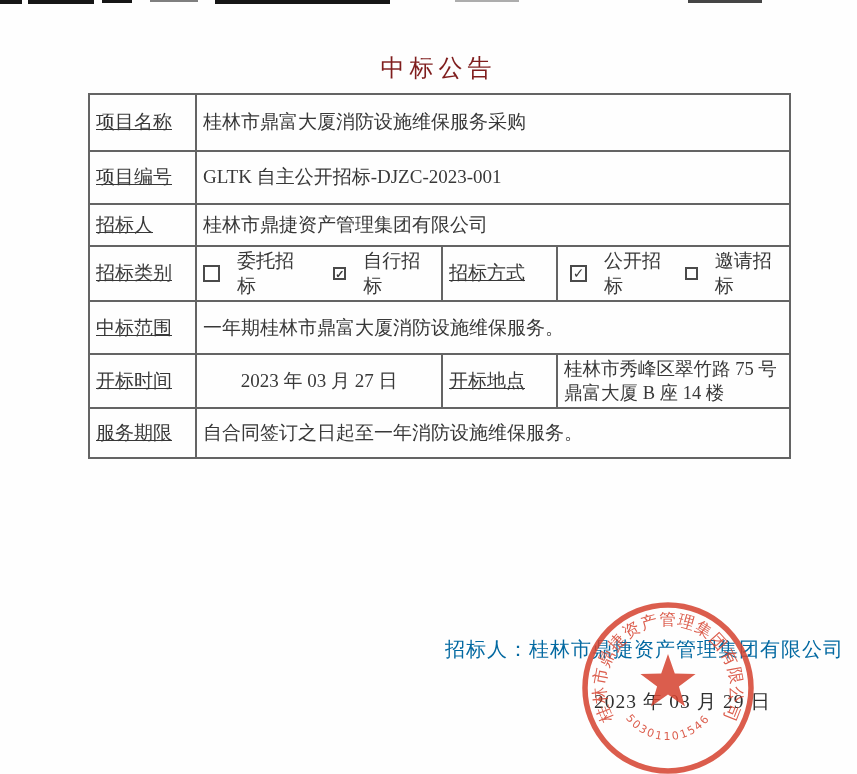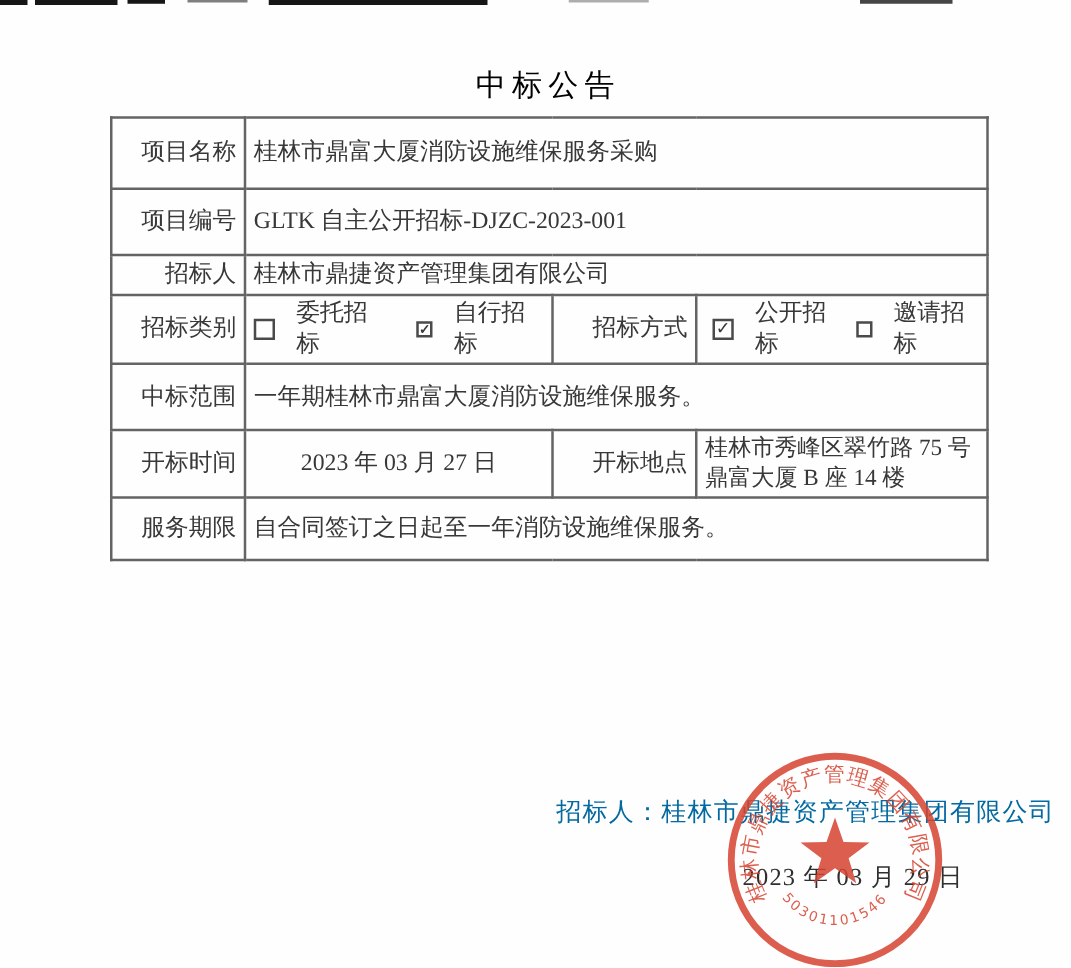--- a/index.html
+++ b/index.html
@@ -20,39 +20,39 @@
   .a2{left:28px;width:66px;height:4px;}
   .a3{left:102px;width:30px;height:3px;}
   .a4{left:150px;width:48px;height:2px;opacity:.55;}
   .a5{left:215px;width:175px;height:4px;}
   .a6{left:455px;width:64px;height:2px;opacity:.35;}
   .a7{left:688px;width:74px;height:3px;opacity:.8;}
 
   .title{
     position:absolute;left:88px;top:52px;width:701px;
     text-align:center;
-    font-size:24px;letter-spacing:5px;color:#000000;
+    font-size:24px;letter-spacing:5px;color:#7f1d1d;
   }
 
   table.doc{
     position:absolute;left:88px;top:93px;
     width:701px;
     border-collapse:collapse;
     table-layout:fixed;
     font-size:19px;
     color:#383838;
   }
   table.doc td{
     border:2px solid #646464;
     vertical-align:middle;
     padding:2px 6px;
     line-height:1.3;
     overflow:hidden;
   }
-  td.lbl{text-align:right;padding:2px 2px;}
+  td.lbl{text-align:left;padding:2px 2px;text-decoration:underline;}
   td.val{text-align:left;padding-left:13px;}
   td.ctr{text-align:center;padding-left:2px;padding-right:2px;}
   .small{font-size:16px;line-height:1.25;}
   .addr{font-size:18.5px;line-height:1.3;padding-left:9px;}
 
   
   .cbrow{display:flex;align-items:center;gap:0;}
   .cb{
     display:inline-block;box-sizing:border-box;
     border:2px solid #4a4a4a;
@@ -106,21 +106,21 @@
     </colgroup>
     <tbody>
         <tr style="height:57px">
       <td class="lbl">项目名称</td>
       <td class="val" colspan="3">桂林市鼎富大厦消防设施维保服务采购</td>
     </tr>
     <tr style="height:53px">
       <td class="lbl">项目编号</td>
       <td class="val" colspan="3">GLTK 自主公开招标-DJZC-2023-001</td>
     </tr>
-    <tr style="height:32px">
+    <tr style="height:42px">
       <td class="lbl">招标人</td>
       <td class="val" colspan="3">桂林市鼎捷资产管理集团有限公司</td>
     </tr>
     <tr style="height:43px">
       <td class="lbl">招标类别</td>
       <td>
         <span class="cbrow">
           <span class="cb cb-lg"></span>
               <span class="cb-label">委托招标</span>
           <span class="gap28"></span>

